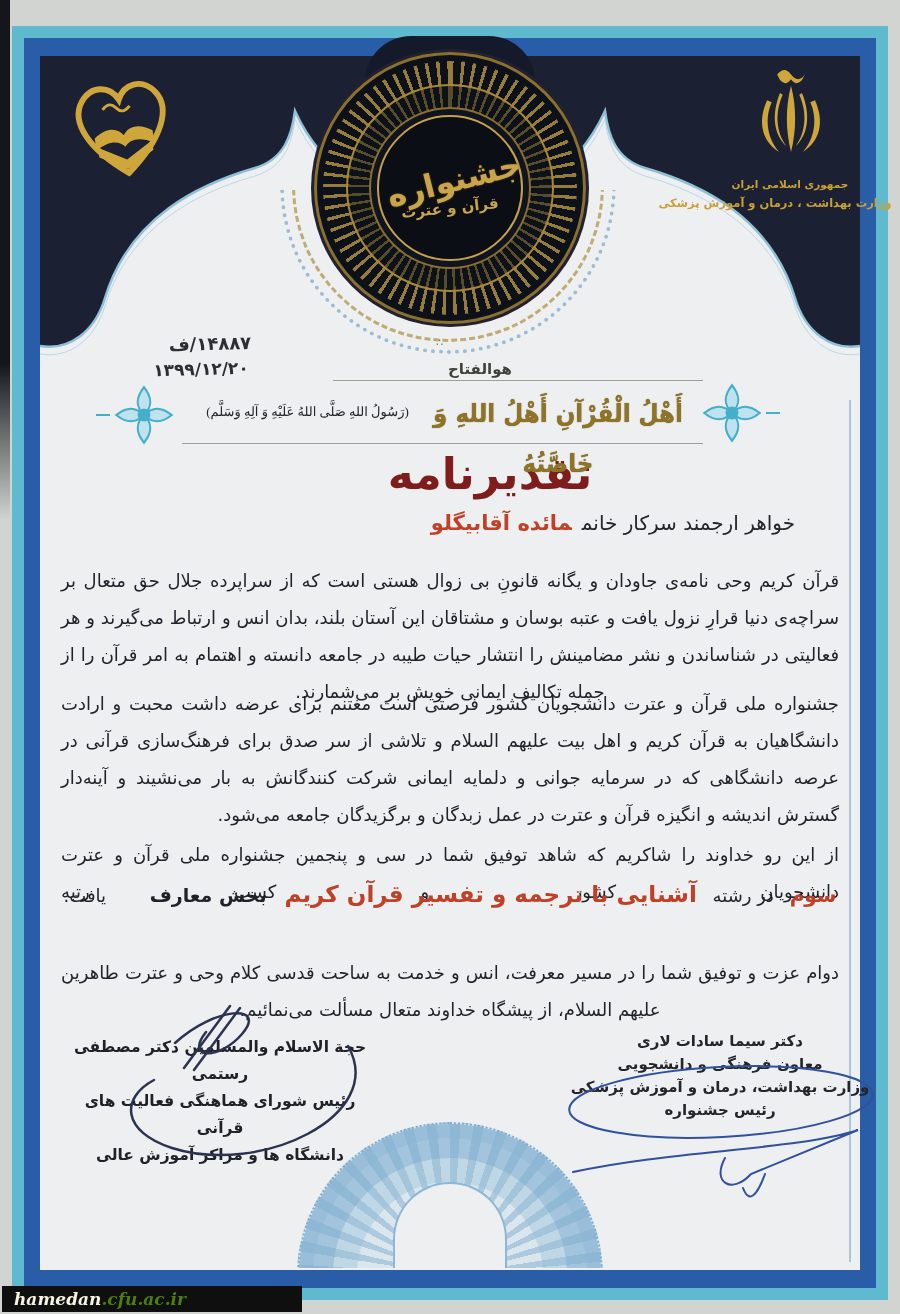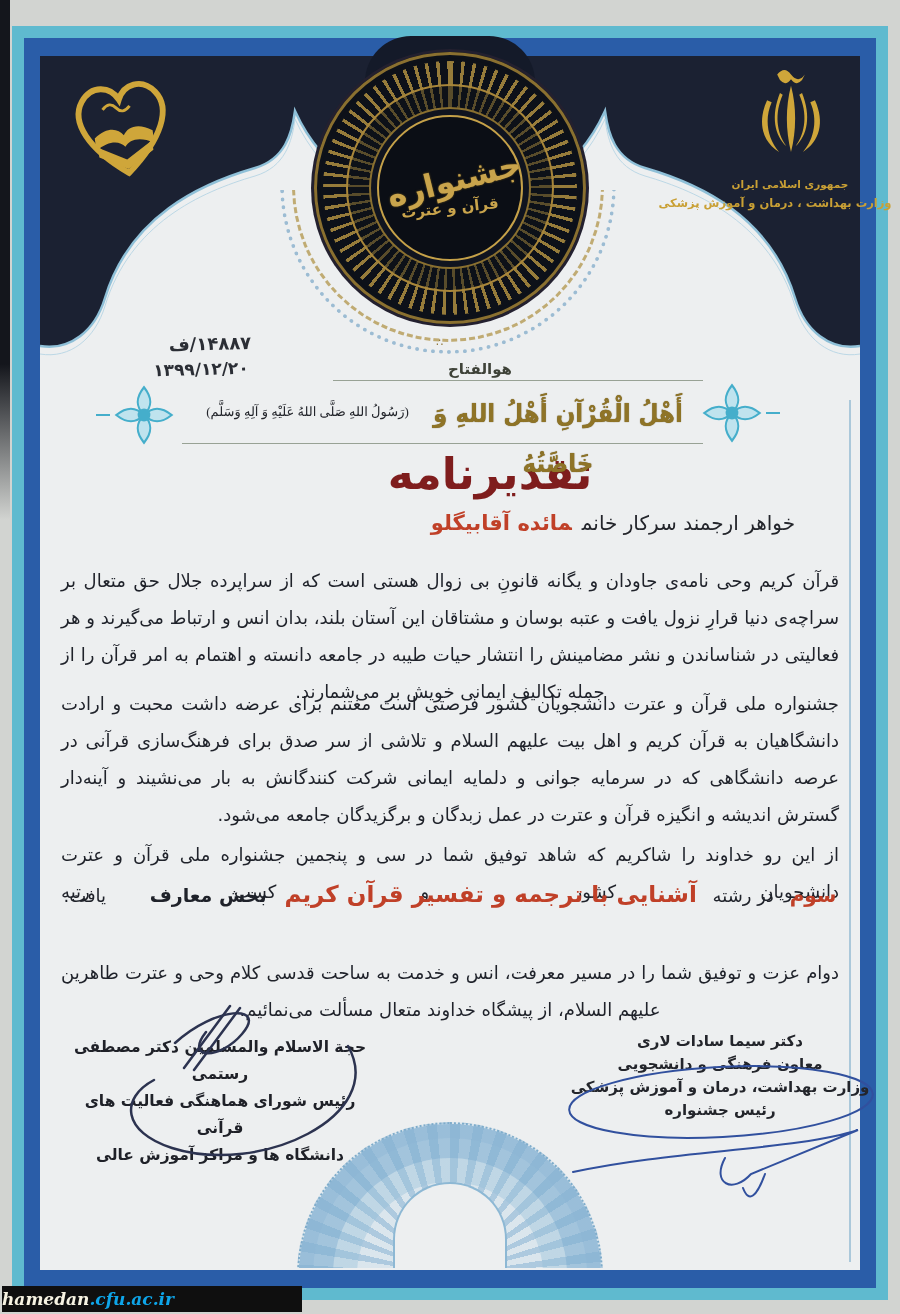--- a/index.html
+++ b/index.html
@@ -86,24 +86,24 @@
   
   .mandala-wrap{left:297px;top:1122px;width:306px;height:146px;overflow:hidden;z-index:2;}
   .mandala{position:absolute;left:0;top:0;width:306px;height:306px;border-radius:50%;
            background:repeating-conic-gradient(from -90deg, rgba(95,156,201,.45) 0deg 4deg, rgba(185,214,232,.35) 4deg 9deg);
            box-shadow:inset 0 0 0 14px rgba(140,180,212,.4), inset 0 0 0 34px rgba(109,162,203,.35),
                       inset 0 0 0 58px rgba(150,190,218,.4);
            border:2px dotted #7eaccb;box-sizing:border-box;}
   .mandala-hole{position:absolute;left:96px;top:60px;width:114px;height:88px;background:#edeff0;
                 border-radius:60px 60px 0 0;border:2px solid #8db8d4;border-bottom:none;box-sizing:border-box;}
   .url-bar{left:2px;top:1286px;width:300px;height:26px;background:#0f0f0f;z-index:50;
-           display:flex;align-items:center;box-sizing:border-box;
+           display:flex;align-items:center;padding-left:12px;box-sizing:border-box;
            font-family:"DejaVu Serif",serif;font-style:italic;font-weight:bold;font-size:17px;}
   .url-name{color:#f7f3e2;}
-  .url-domain{color:#0ea5e9;}
+  .url-domain{color:#4d7c0f;}
 </style>
 </head>
 <body>
 
 <div class="photo">
 
   <div class="abs frame-teal"></div>
   <div class="abs frame-blue"></div>
   <div class="abs page"></div>
   <div class="abs dark-edge"></div>

